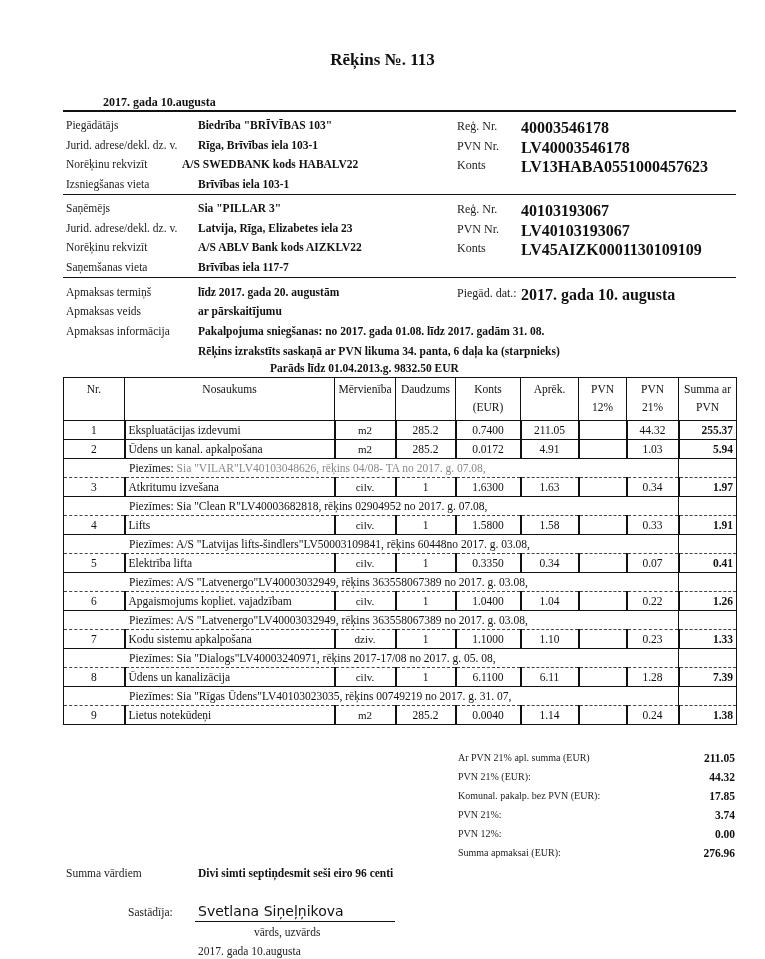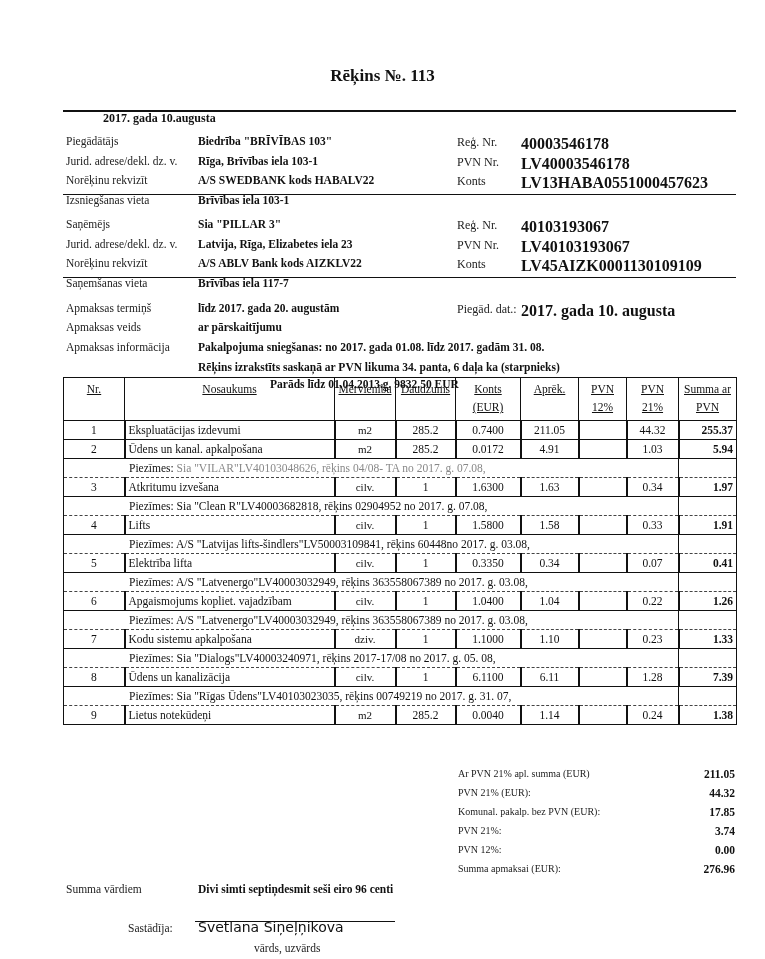--- a/index.html
+++ b/index.html
@@ -1,29 +1,29 @@
 <!DOCTYPE html>
 <html><head>
 <meta charset="utf-8">
 <style>
   html, body { margin:0; padding:0; background:#ffffff; }
   body { width:765px; height:959px; position:relative; overflow:hidden;
          font-family:"Liberation Serif", serif; color:#111; font-size:12px; }
-  .abs { position:absolute; white-space:nowrap;margin-top:16px; }
+  .abs { position:absolute; white-space:nowrap; }
   .title { left:0; width:765px; top:50px; text-align:center; font-size:17px; font-weight:bold; }
   .date-top { left:103px; top:95px; font-size:12px; font-weight:bold; }
   .hr { position:absolute; left:63px; width:673px; border-top:2px solid #111; height:0; }
   .lbl { font-size:11.5px; color:#222; }
   .val { font-weight:bold; font-size:11.5px; }
   .rl { font-size:12px; color:#222; }
   .rv { font-weight:bold; font-size:16px; }
 
   table.items { position:absolute; left:63px; top:377px; width:673px; border-collapse:collapse; table-layout:fixed; }
   table.items td, table.items th { border:1px solid #111; font-size:11.5px; padding:0 3px; height:18px; line-height:17px; font-weight:normal; }
-  table.items th { height:40px; vertical-align:top; text-align:center; line-height:18px; padding-top:2px;text-decoration:underline; }
+  table.items th { height:40px; vertical-align:top; text-align:center; line-height:18px; padding-top:2px; }
   table.items td.c { text-align:center; }
   table.items td.b { font-weight:bold; text-align:right; }
   table.items tr.item td { border-left:2px solid #111; }
   table.items tr.item td:first-child { border-left:1px solid #111; }
   table.items td.unit { font-size:11px; }
   table.items tr.note td { border-top:1px dashed #444; border-bottom:1px dashed #444; height:18px; }
   table.items tr.note td.notetext { padding-left:65px; border-right:1px solid #111; }
   table.items tr.note td.notetext .gray { color:#888; }
   table.items tr.item.afternote td { border-top:1px dashed #444; }
 
@@ -44,21 +44,21 @@
   <div class="abs val" style="left:198px;top:119px">Biedrība "BRĪVĪBAS 103"</div>
   <div class="abs rl" style="left:457px;top:119px">Reģ. Nr.</div>
   <div class="abs rv" style="left:521px;top:119px">40003546178</div>
 
   <div class="abs lbl" style="left:66px;top:139px">Jurid. adrese/dekl. dz. v.</div>
   <div class="abs val" style="left:198px;top:139px">Rīga, Brīvības  iela 103-1</div>
   <div class="abs rl" style="left:457px;top:139px">PVN Nr.</div>
   <div class="abs rv" style="left:521px;top:139px">LV40003546178</div>
 
   <div class="abs lbl" style="left:66px;top:158px">Norēķinu rekvizīt</div>
-  <div class="abs val" style="left:198px;top:158px">A/S SWEDBANK kods HABALV22</div>
+  <div class="abs val" style="left:182px;top:158px">A/S SWEDBANK kods HABALV22</div>
   <div class="abs rl" style="left:457px;top:158px">Konts</div>
   <div class="abs rv" style="left:521px;top:158px">LV13HABA0551000457623</div>
 
   <div class="abs lbl" style="left:66px;top:178px">Izsniegšanas vieta</div>
   <div class="abs val" style="left:198px;top:178px">Brīvības iela 103-1</div>
 </div>
 <div class="hr" style="top:194px;border-top-width:1.5px"></div>
 
 <div>
   <div class="abs lbl" style="left:66px;top:202px">Saņēmējs</div>

